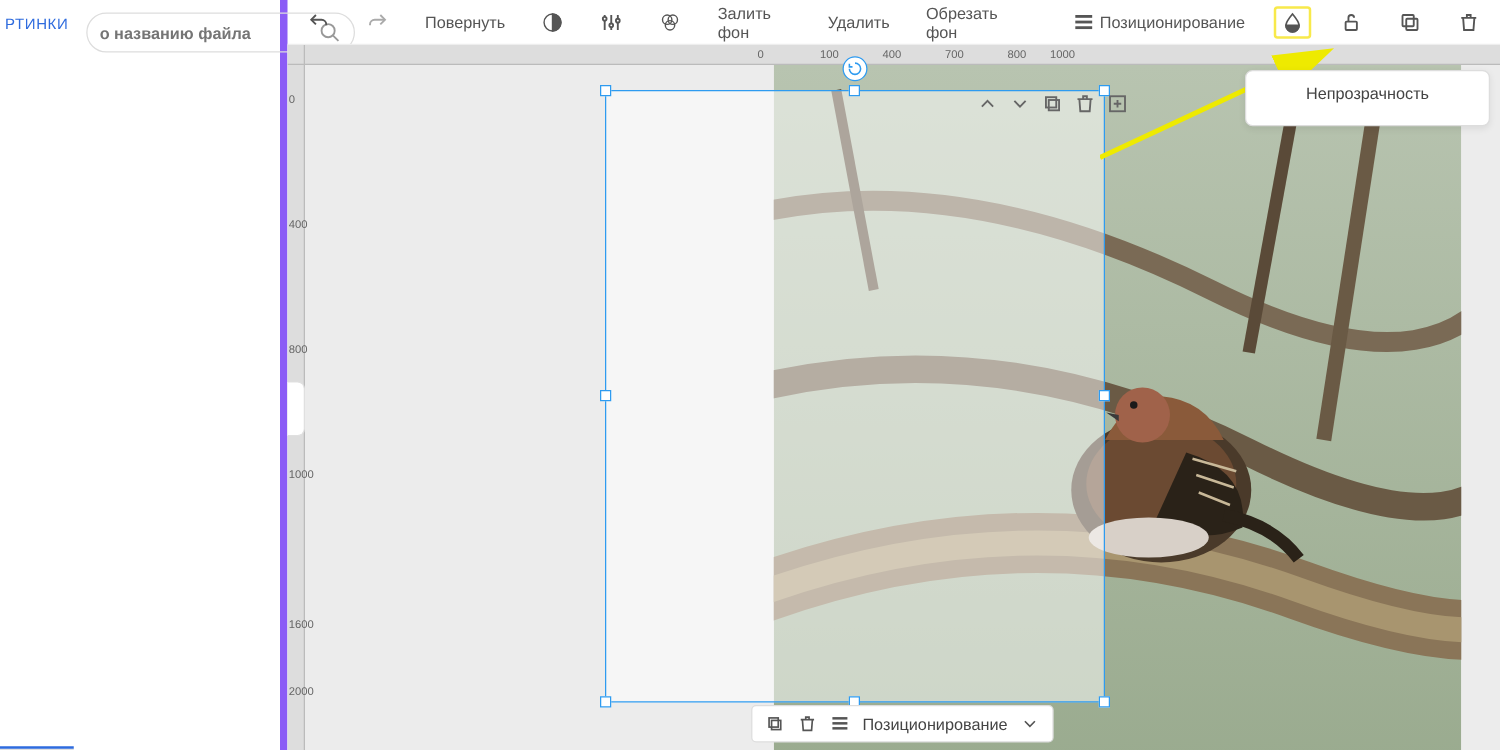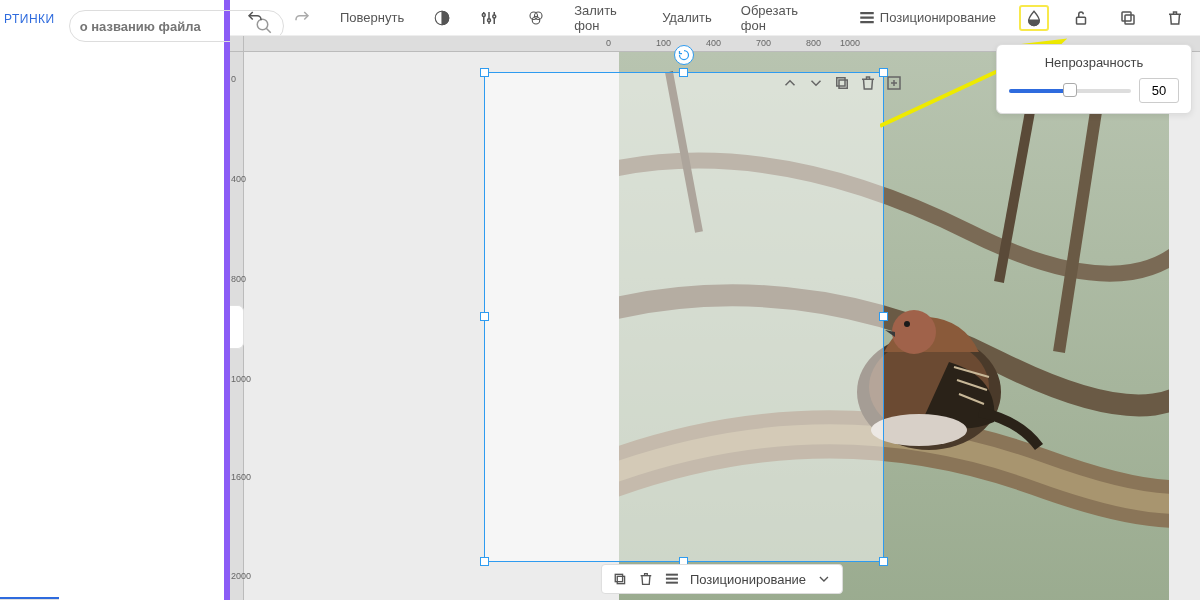--- a/index.html
+++ b/index.html
@@ -52,21 +52,21 @@
 .h-ml { left: -5px; top: 50%; margin-top:-5px;} .h-mr { right: -5px; top: 50%; margin-top:-5px;}
 .rotate-handle { position: absolute; left: 50%; top: -28px; margin-left: -10px; width: 20px; height: 20px; border-radius: 50%; background: #fff; border: 1.5px solid #2E9BF0; display:flex; align-items:center; justify-content:center;}
 
 .float-toolbar { position: absolute; top: 20px; left: 535px; display: flex; gap: 8px; background: transparent; padding: 2px;}
 .float-toolbar .ficon { width: 18px; height: 18px; cursor: pointer; color: #666; }
 
 .bottom-toolbar { position: absolute; bottom: 6px; left: 50%; transform: translateX(-50%); background: #fff; border: 1px solid #ddd; border-radius: 4px; padding: 6px 10px; display: flex; align-items: center; gap: 10px; font-size: 13px; color: #444; }
 .bottom-toolbar svg { width: 16px; height: 16px; }
 
 
-.opacity-panel { position: absolute; top: 44px; right: 8px; width: 196px; background: #fff; border: 1px solid #ddd; border-radius: 6px; padding: 10px 12px; box-shadow: 0 2px 6px rgba(0,0,0,0.08); z-index: 10;}
+.opacity-panel { position: absolute; top: 56px; right: 8px; width: 196px; background: #fff; border: 1px solid #ddd; border-radius: 6px; padding: 10px 12px; box-shadow: 0 2px 6px rgba(0,0,0,0.08); z-index: 10;}
 .opacity-panel .lbl { text-align: center; font-size: 13px; color: #444; margin-bottom: 8px; }
 .opacity-row { display: flex; align-items: center; gap: 8px; }
 .slider { flex:1; position: relative; height: 4px; background: #ddd; border-radius: 2px; }
 .slider-fill { position: absolute; left:0; top:0; height:4px; width:50%; background:#2E6BDE; border-radius:2px;}
 .slider-knob { position: absolute; left: 50%; top: -6px; width: 14px; height: 14px; background:#fff; border:1px solid #aaa; border-radius:3px; margin-left:-7px;}
 .opacity-val { width: 40px; border:1px solid #ccc; border-radius:3px; text-align:center; padding:4px 2px; font-size:13px;}
 
 .arrow { position: absolute; top: 36px; right: 120px; pointer-events: none; z-index: 9;}
 </style>
 </head>
@@ -257,22 +257,22 @@
         <span style="left:462px">400</span>
         <span style="left:512px">700</span>
         <span style="left:562px">800</span>
         <span style="left:596px">1000</span>
       </div>
       <div class="ruler-v">
         <span style="top:22px">0</span>
         <span style="top:122px">400</span>
         <span style="top:222px">800</span>
         <span style="top:322px">1000</span>
-        <span style="top:420px">1600</span>
-        <span style="top:519px">2000</span>
+        <span style="top:442px">1600</span>
+        <span style="top:496px">2000</span>
       </div>
       <div class="canvas-inner">
         <div class="bg-image">
           <svg viewBox="0 0 550 560" preserveAspectRatio="xMidYMid slice">
             <defs>
               <linearGradient id="sky" x1="0" y1="0" x2="0" y2="1">
                   <stop offset="0" stop-color="#b8c4b0"></stop>
                   <stop offset="1" stop-color="#9aab8f"></stop>
                 </linearGradient>
             </defs>
@@ -364,22 +364,15 @@
         <defs>
           <marker id="ah" markerWidth="12" markerHeight="12" refX="10" refY="4" orient="auto">
             <path d="M0,0 L12,4 L0,8 Z" fill="#EEEA00"></path>
           </marker>
         </defs>
         <line x1="0" y1="90" x2="180" y2="6" stroke="#EEEA00" stroke-width="4" marker-end="url(#ah)"></line>
       </svg>
 
     <div class="opacity-panel">
       <div class="lbl">Непрозрачность</div>
-      <div class="opacity-row">
-        <div class="slider">
-          <div class="slider-fill"></div>
-          <div class="slider-knob"></div>
-        </div>
-        <input class="opacity-val" value="50" style="">
-      </div>
     </div>
   </div>
 </div>
 
 </body></html>

